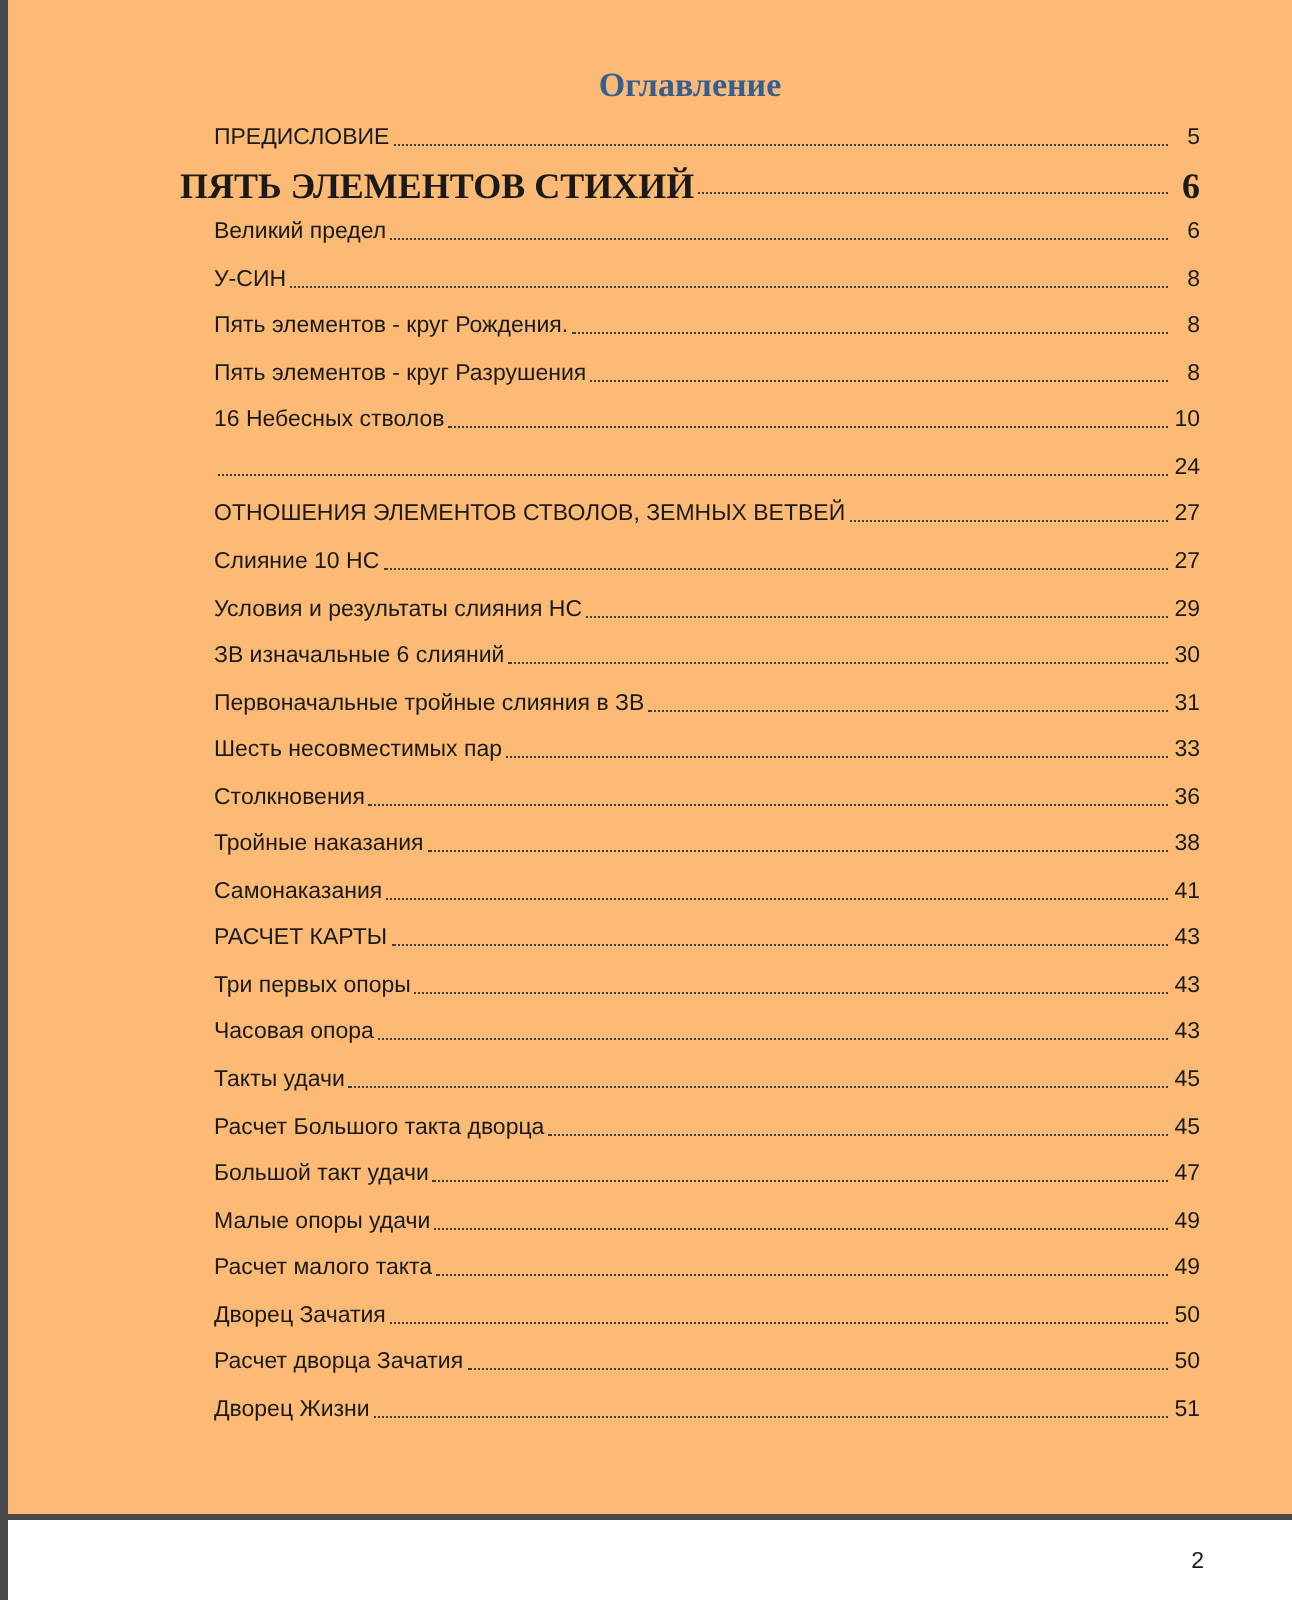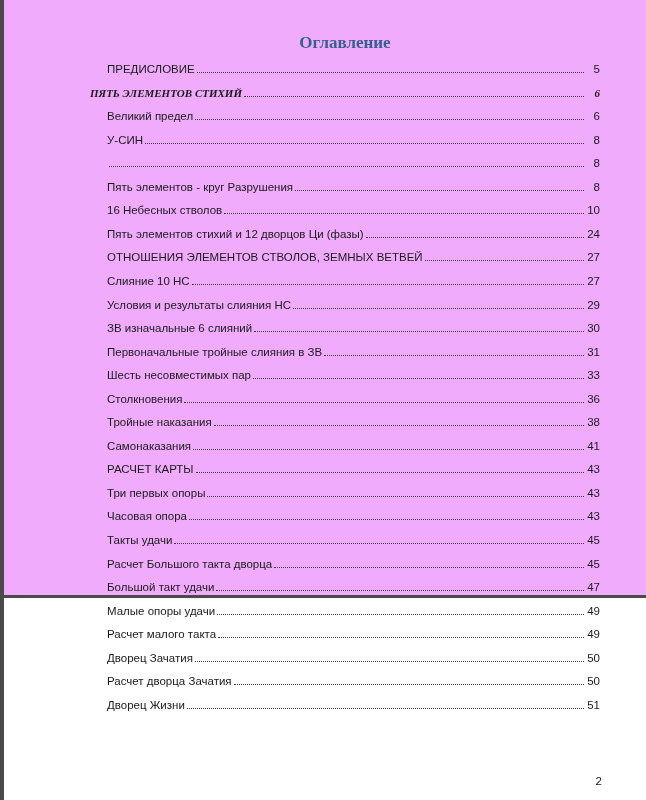--- a/index.html
+++ b/index.html
@@ -7,22 +7,22 @@
     padding: 0;
     width: 646px;
     height: 800px;
     background: #ffffff;
     overflow: hidden;
     font-family: "Liberation Sans", sans-serif;
   }
   .page {
     position: relative;
     width: 646px;
-    height: 598px;
-    background: #f0abfc;
+    height: 760px;
+    background: #fdba74;
   }
   .edge-left {
     position: absolute;
     left: 0; top: 0;
     width: 4px; height: 800px;
     background: #4a4a4a;
   }
   .edge-bottom {
     position: absolute;
     left: 0; bottom: 0;
@@ -63,22 +63,21 @@
   .toc-row.lvl2 {
     padding-left: 17px;
     font-family: "Liberation Sans", sans-serif;
     font-size: 11.5px;
     align-items: flex-end;
   }
   .toc-row.lvl1 {
     padding-left: 0;
     font-family: "Liberation Serif", serif;
     font-weight: bold;
-    font-size: 11px;
-    font-style: italic;
+    font-size: 18px;
   }
   .leader {
     flex: 1 1 auto;
     height: 0;
     border-bottom: 1.6px dotted #3d3d3d;
     margin: 0 2px 3px 2px;
     min-width: 8px;
   }
   .pg {
     white-space: nowrap;
@@ -119,35 +118,35 @@
     <span class="lbl">Великий предел</span>
     <span class="leader"></span>
     <span class="pg">6</span>
   </div>
         <div class="toc-row lvl2">
     <span class="lbl">У-СИН</span>
     <span class="leader"></span>
     <span class="pg">8</span>
   </div>
         <div class="toc-row lvl2">
+    <span class="lbl">Пять элементов - круг Рождения.</span>
     <span class="leader"></span>
     <span class="pg">8</span>
   </div>
         <div class="toc-row lvl2">
     <span class="lbl">Пять элементов - круг Разрушения</span>
     <span class="leader"></span>
     <span class="pg">8</span>
   </div>
         <div class="toc-row lvl2">
     <span class="lbl">16 Небесных стволов</span>
     <span class="leader"></span>
     <span class="pg">10</span>
   </div>
         <div class="toc-row lvl2">
-    <span class="lbl">Пять элементов стихий и 12 дворцов Ци (фазы)</span>
     <span class="leader"></span>
     <span class="pg">24</span>
   </div>
         <div class="toc-row lvl2">
     <span class="lbl">ОТНОШЕНИЯ ЭЛЕМЕНТОВ СТВОЛОВ, ЗЕМНЫХ ВЕТВЕЙ</span>
     <span class="leader"></span>
     <span class="pg">27</span>
   </div>
         <div class="toc-row lvl2">
     <span class="lbl">Слияние 10 НС</span>

